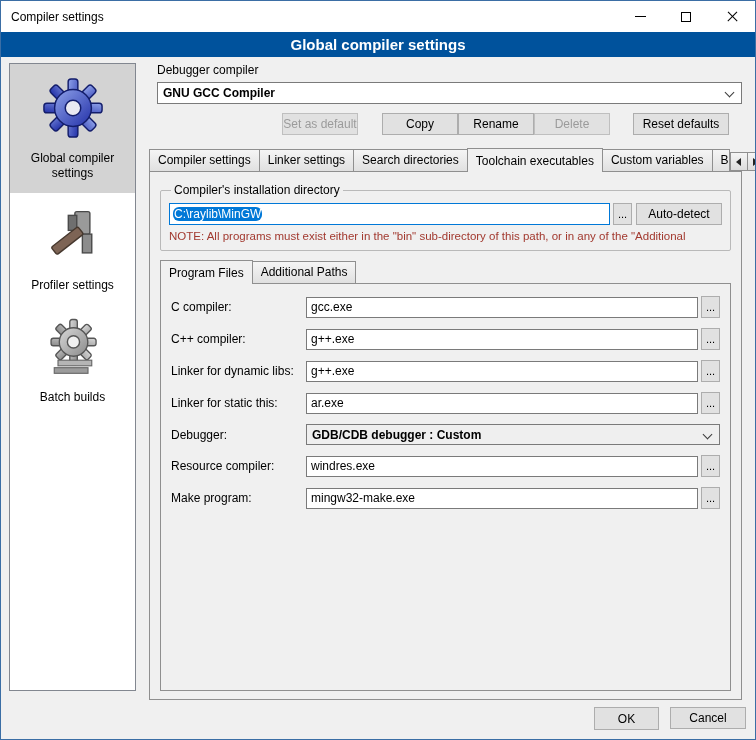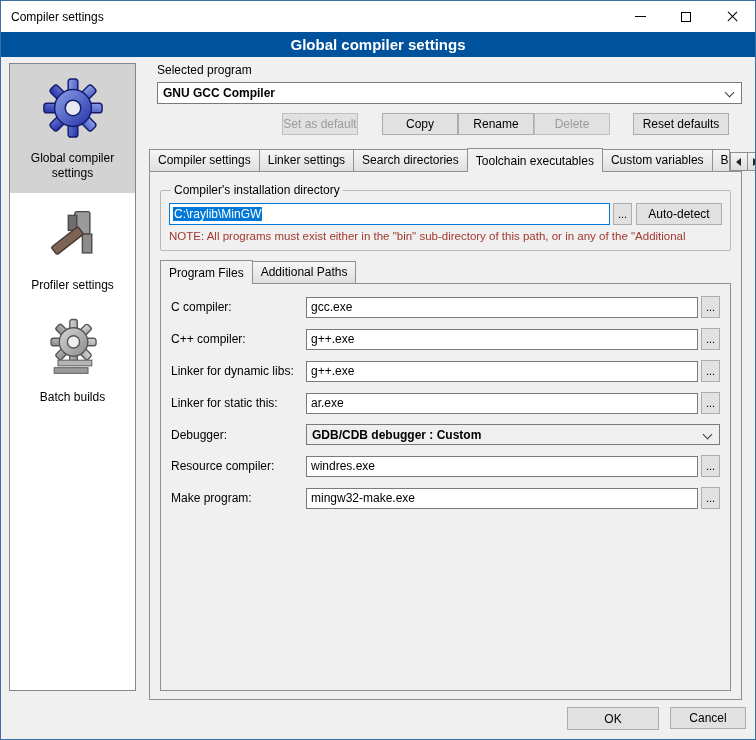--- a/index.html
+++ b/index.html
@@ -54,37 +54,37 @@
   .tri-left { width:0; height:0; border-top:4px solid transparent; border-bottom:4px solid transparent; border-right:5px solid #222; }
   .tri-right { width:0; height:0; border-top:4px solid transparent; border-bottom:4px solid transparent; border-left:5px solid #222; }
 
   .tabpanel { position:relative; z-index:2; margin-left:3px; width:593px; height:529px; border:1px solid #8f8f8f; background:#f0f0f0; padding:9px 8px 8px; display:flex; flex-direction:column; }
 
   
   .groupbox { border:1px solid #b9b9b9; border-radius:2px; margin:2px 2px 0; padding:6px 8px 8px; }
   .groupbox legend { font-size:12px; padding:0 3px; margin-left:2px; }
   .dir-row { display:flex; align-items:center; }
   .fakeinput { flex:1; height:22px; border:1px solid #0078d7; background:#fff; font-size:12px; display:flex; align-items:center; padding:0 3px; overflow:hidden; }
-  .fakeinput .sel { background:#0078d7; color:#fff; padding:0 1px; white-space:nowrap; }
+  .fakeinput .sel { background:#0078d7; color:#fff; padding:0 1px; white-space:nowrap;border-radius:6px; }
   .browse { width:19px; height:22px; background:#e1e1e1; border:1px solid #adadad; font-size:11px; line-height:10px; margin-left:3px; cursor:default; }
   .autodetect { width:86px; height:22px; margin-left:4px; }
   .note { margin-top:5px; font-size:11.5px; color:#a2392f; white-space:nowrap; overflow:hidden; }
 
   
   .inner-strip { margin:9px 0 0 2px; width:100%; }
   .inner-panel { flex:1; margin:0 2px 0; border:1px solid #8f8f8f; background:#f0f0f0; padding:12px 10px 0; }
 
   .frow { display:flex; align-items:center; margin-bottom:10px; }
   .flabel { width:135px; font-size:12px; }
   .ftext { flex:1; height:21px; border:1px solid #7a7a7a; background:#fff; font-size:12px; font-family:"Liberation Sans",sans-serif; padding:0 4px; }
   .combo.small { flex:1; height:21px; background:#efefef; }
 
   
   .footer { position:absolute; right:9px; bottom:9px; display:flex; }
-  .btn-ok { width:92px; height:23px; }
+  .btn-ok { width:65px; height:23px; }
   .btn-cancel { width:76px; height:22px; margin-left:11px; }
 </style>
 </head>
 <body>
 
 <div class="window">
 
   <div class="titlebar">
     <span class="title">Compiler settings</span>
     <div class="controls">
@@ -159,21 +159,21 @@
           <circle cx="32.5" cy="25.5" r="6.5" fill="#f0f0f0" stroke="#565656" stroke-width="1.5"></circle>
           <rect x="16" y="45" width="36" height="6" fill="#b5b5b5" stroke="#666" stroke-width="1.2"></rect>
           <rect x="12" y="53" width="36" height="6" fill="#9c9c9c" stroke="#666" stroke-width="1.2"></rect>
         </svg>
       </span>
       <span class="slabel">Batch builds</span>
     </div>
   </div>
 
   <div class="content">
-    <div class="sc-label">Selected program</div>
+    <div class="sc-label">Debugger compiler</div>
 
     <div class="combo main">
       <span>GNU GCC Compiler</span>
       <span class="chev"></span>
     </div>
 
     <div class="btn-row">
       <button class="btn b1 disabled">Set as default</button>
       <button class="btn b2">Copy</button>
       <button class="btn b3">Rename</button>

